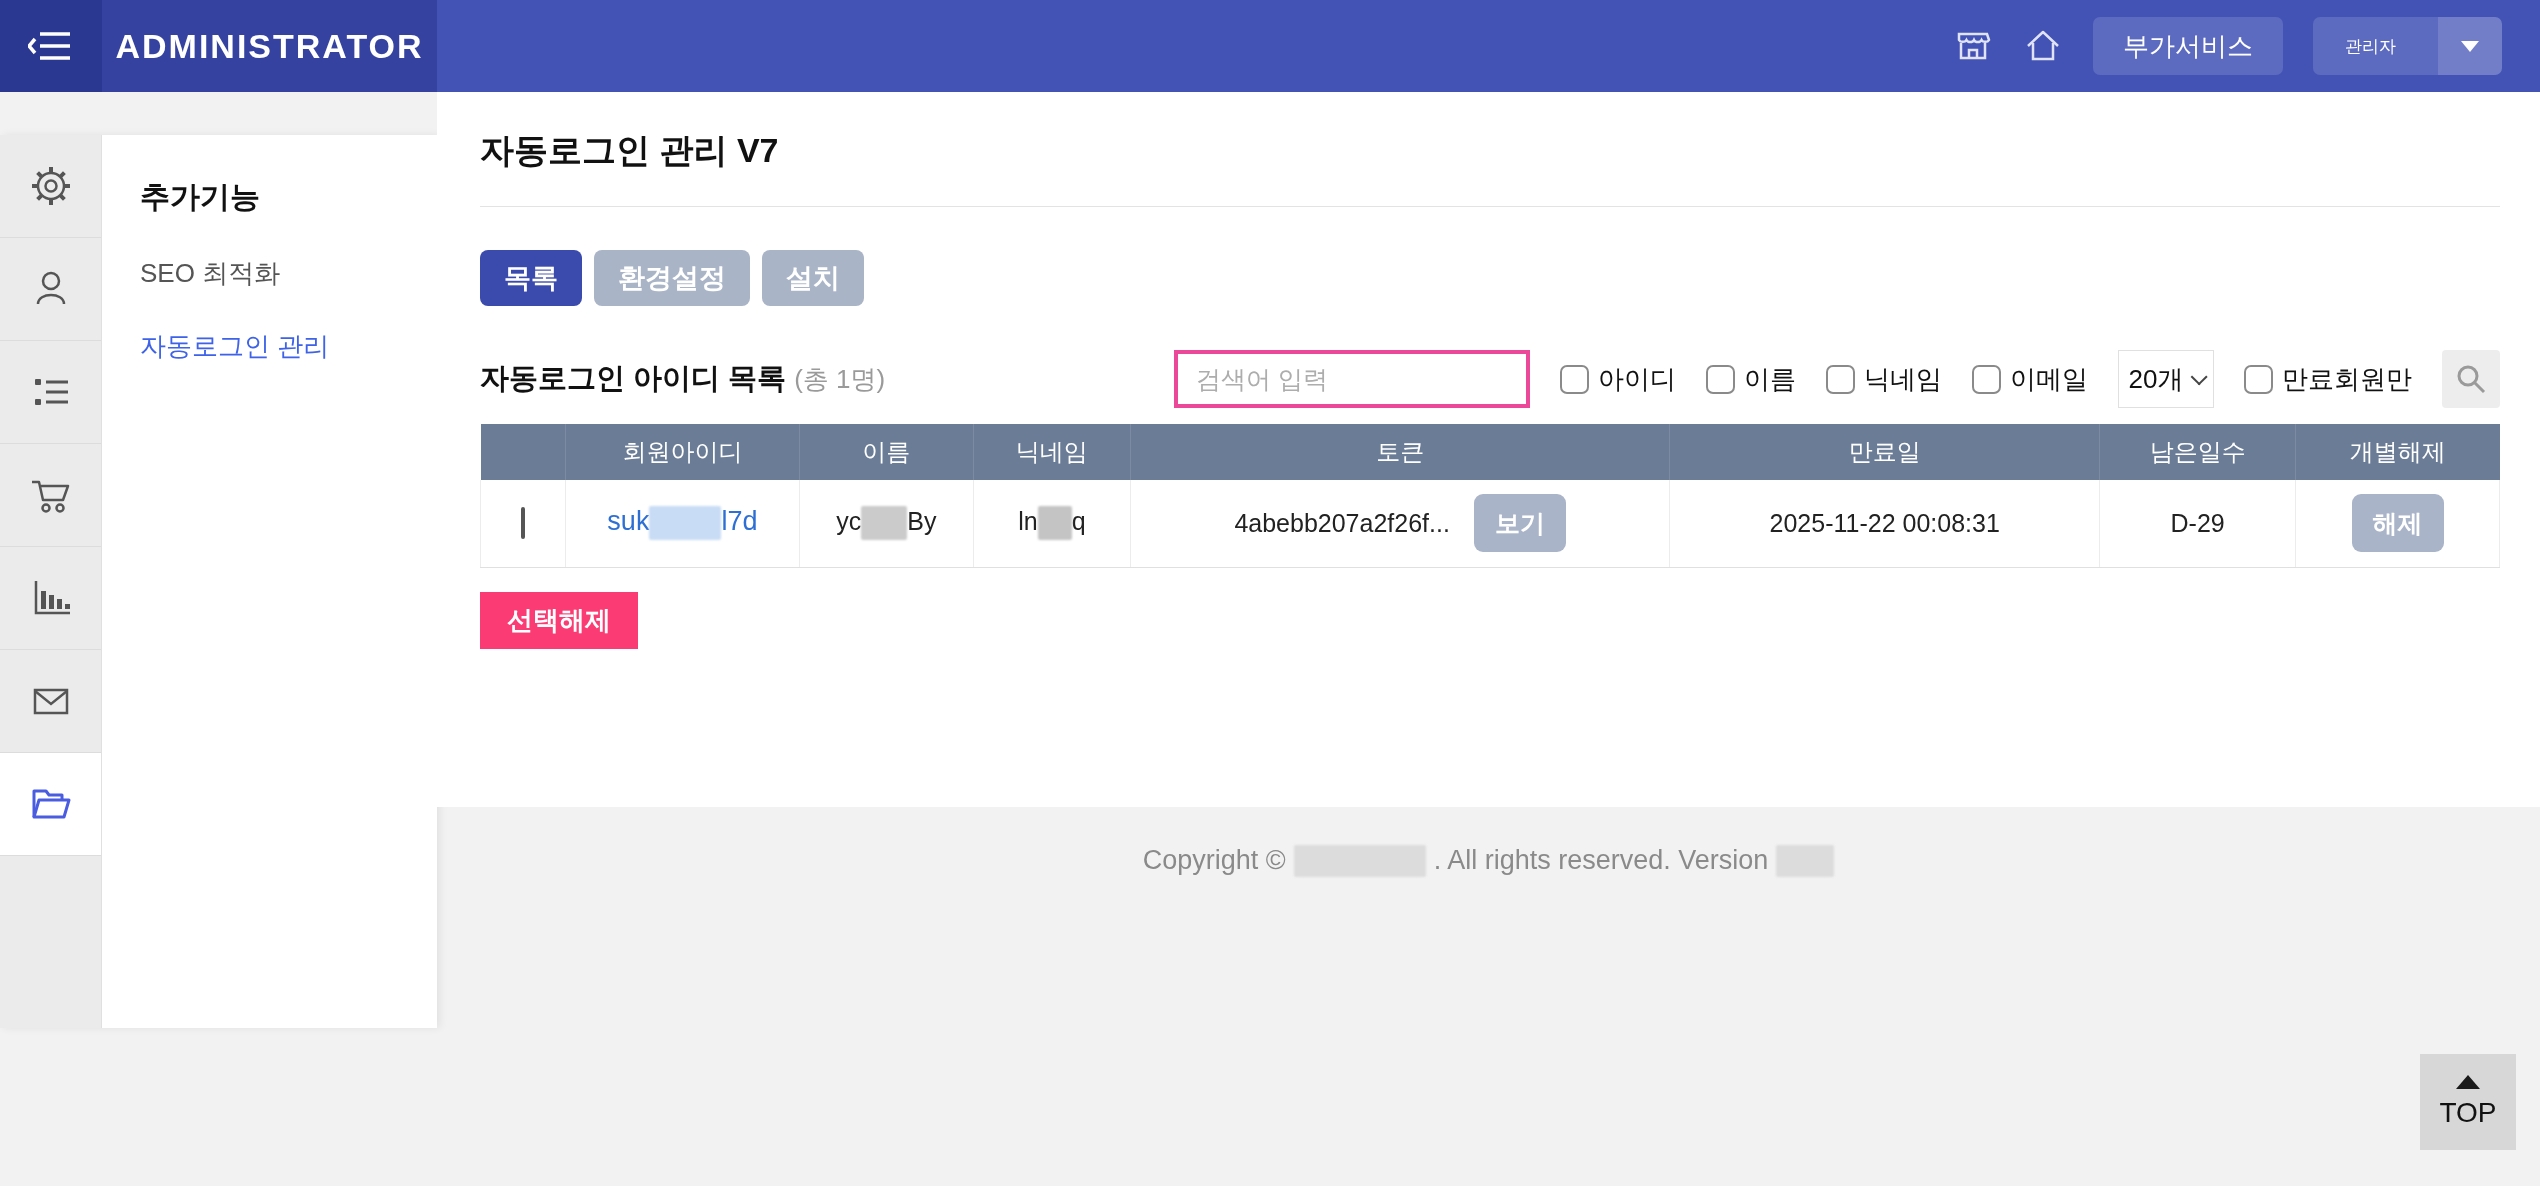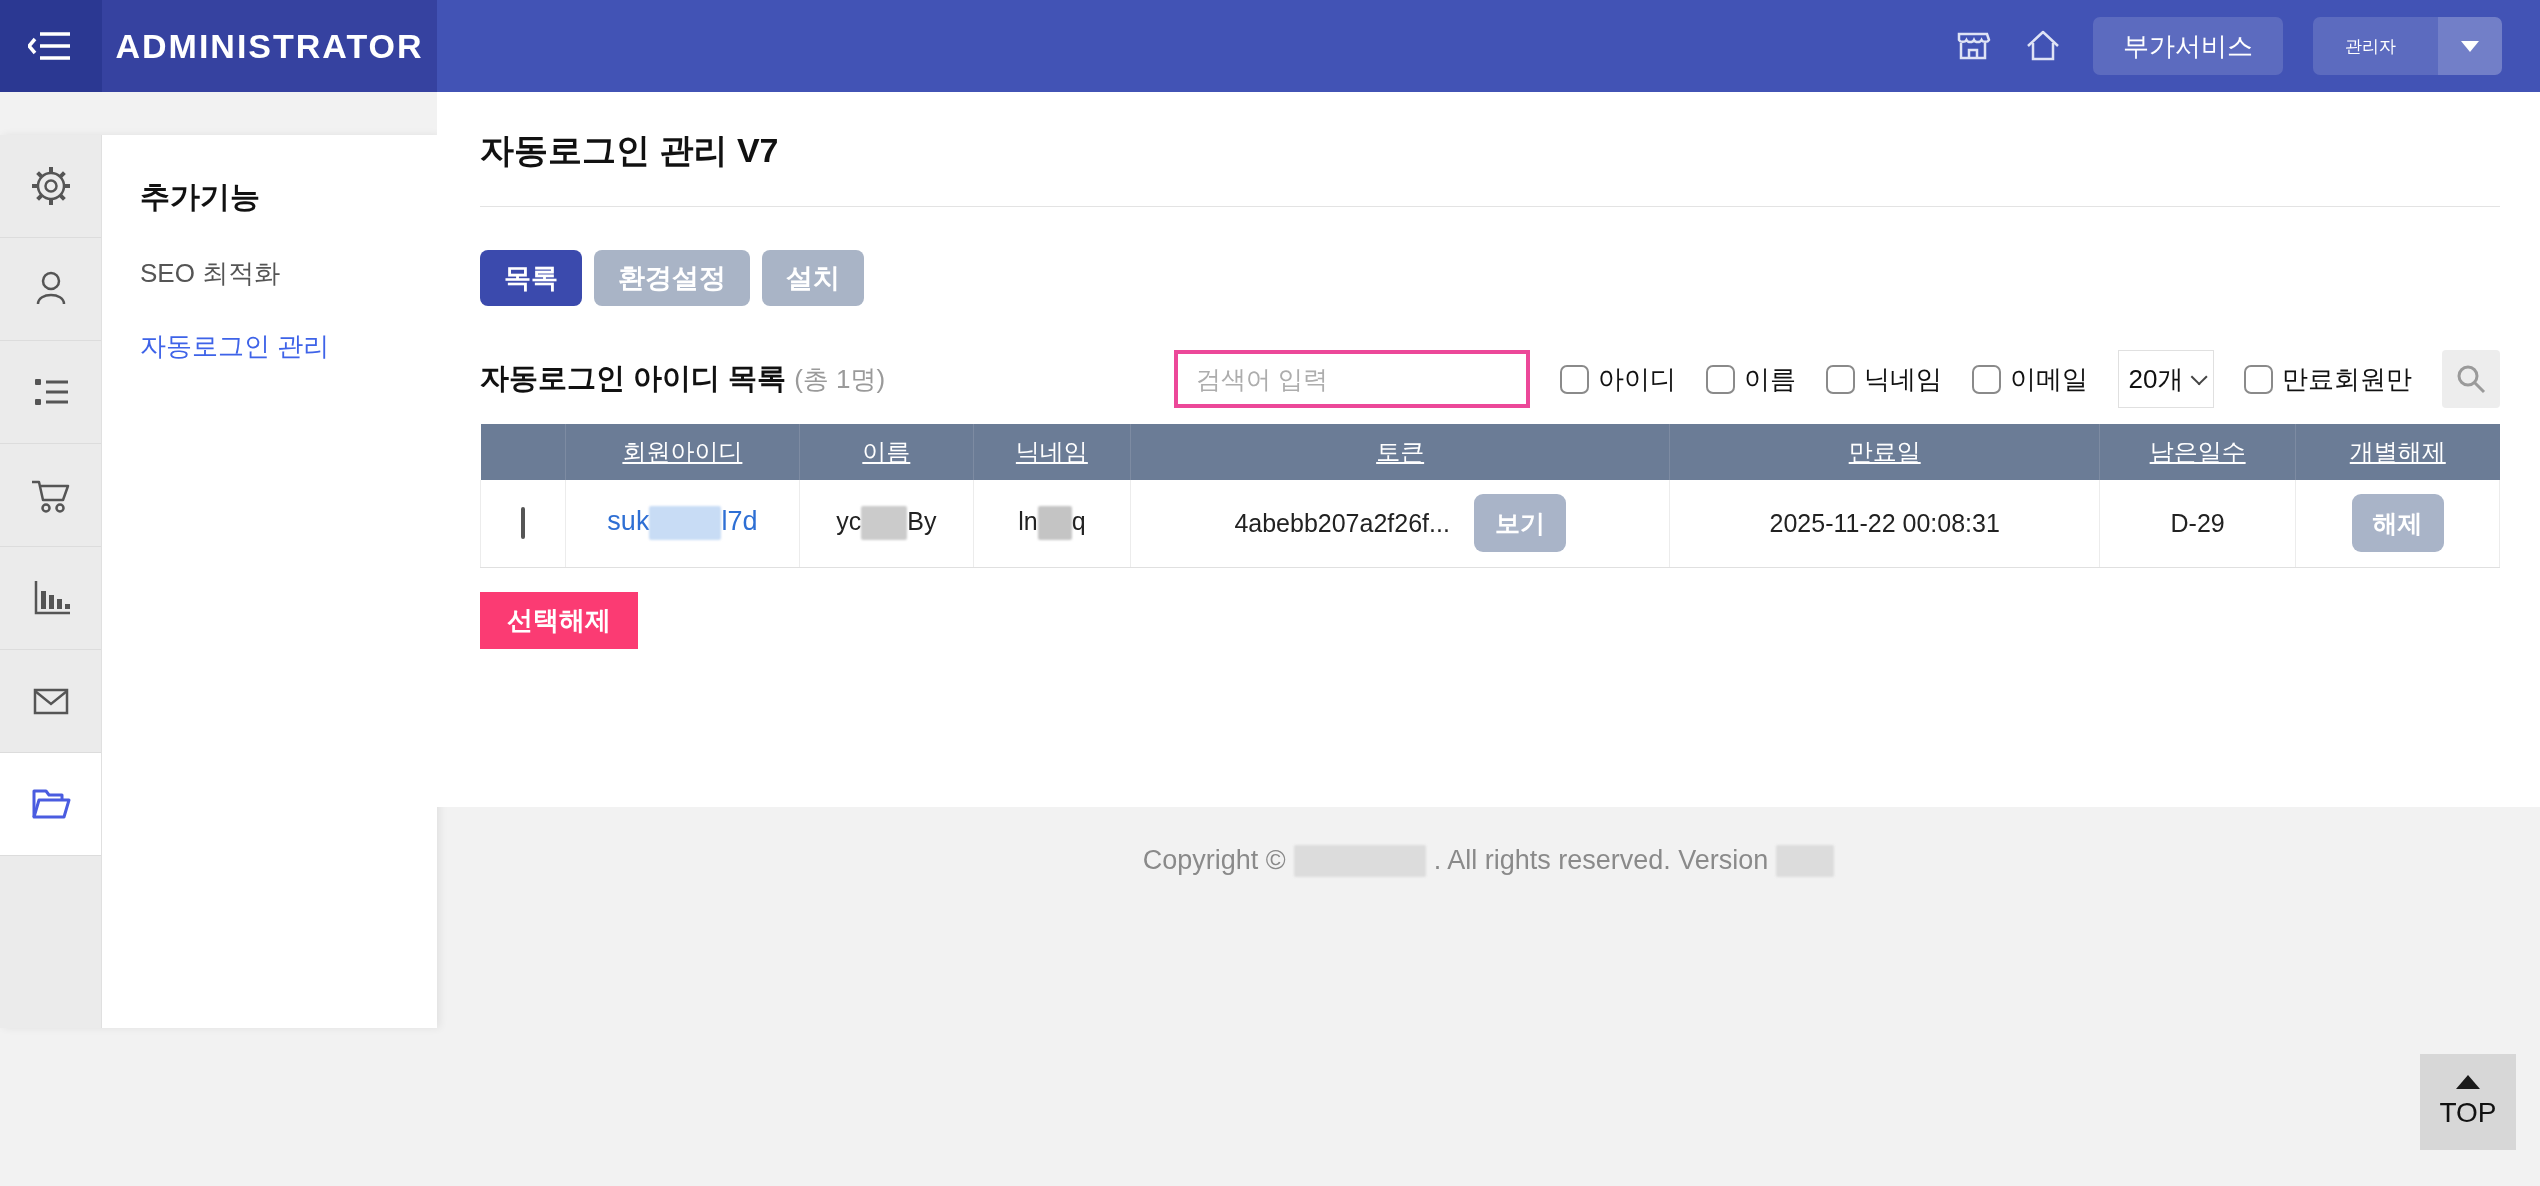--- a/index.html
+++ b/index.html
@@ -46,21 +46,21 @@
   .controls { display:flex; align-items:center; gap:30px; }
   .search-input { width:356px; height:58px; border:4px solid #ec4899; font-size:25px; padding:0 18px; color:#333; font-family:inherit; }
   .search-input::placeholder { color:#adadad; }
   .chk { display:flex; align-items:center; gap:9px; font-size:26px; color:#111; cursor:pointer; white-space:nowrap; }
   .chk-box { width:29px; height:29px; border:2px solid #8a8a8a; border-radius:7px; background:#fff; }
   .select { width:96px; height:58px; border:1px solid #e0e0e0; display:flex; align-items:center; justify-content:center; gap:8px; font-size:26px; color:#111; cursor:pointer; background:#fff; }
   .chev { width:12px; height:12px; border-right:2.5px solid #444; border-bottom:2.5px solid #444; transform:rotate(45deg) translateY(-3px); }
   .search-btn { width:58px; height:58px; background:#ededed; border:none; border-radius:4px; display:flex; align-items:center; justify-content:center; cursor:pointer; }
 
   table { width:100%; border-collapse:collapse; table-layout:fixed; margin-top:16px; }
-  thead th { background:#6b7c96; color:#fff; font-size:24px; font-weight:normal; height:56px; border-right:1px solid rgba(255,255,255,0.12);text-decoration:underline; }
+  thead th { background:#6b7c96; color:#fff; font-size:24px; font-weight:normal; height:56px; border-right:1px solid rgba(255,255,255,0.12); }
   thead th:last-child { border-right:none; }
   .th-chk { width:26px; height:34px; background:#fff; border-radius:7px; margin:0 auto; cursor:pointer; }
   tbody td { height:87px; text-align:center; border-bottom:1px solid #e0e0e0; border-right:1px solid #ececec; font-size:25px; color:#222; background:#fff; }
   tbody td:first-child { border-left:1px solid #ececec; }
   tbody td:last-child { border-right:1px solid #ececec; }
   .row-chk { width:28px; height:36px; border:2.5px solid #555; border-radius:8px; background:#fff; margin:0 auto; cursor:pointer; }
   .id-link { color:#2e6fd4; font-size:27px; text-decoration:none; cursor:pointer; }
   .redact { display:inline-block; vertical-align:middle; border-radius:2px; filter:blur(1px); }
   .redact-id { width:72px; height:34px; background:#c8dcf5; }
   .redact-name { width:46px; height:34px; background:#cbcbcb; }

